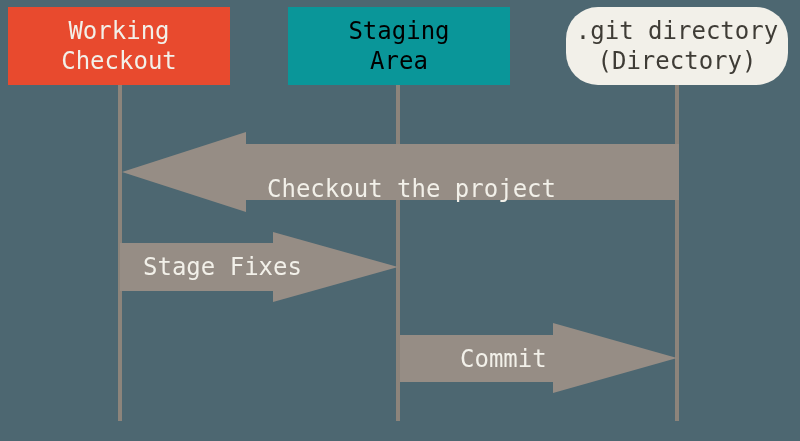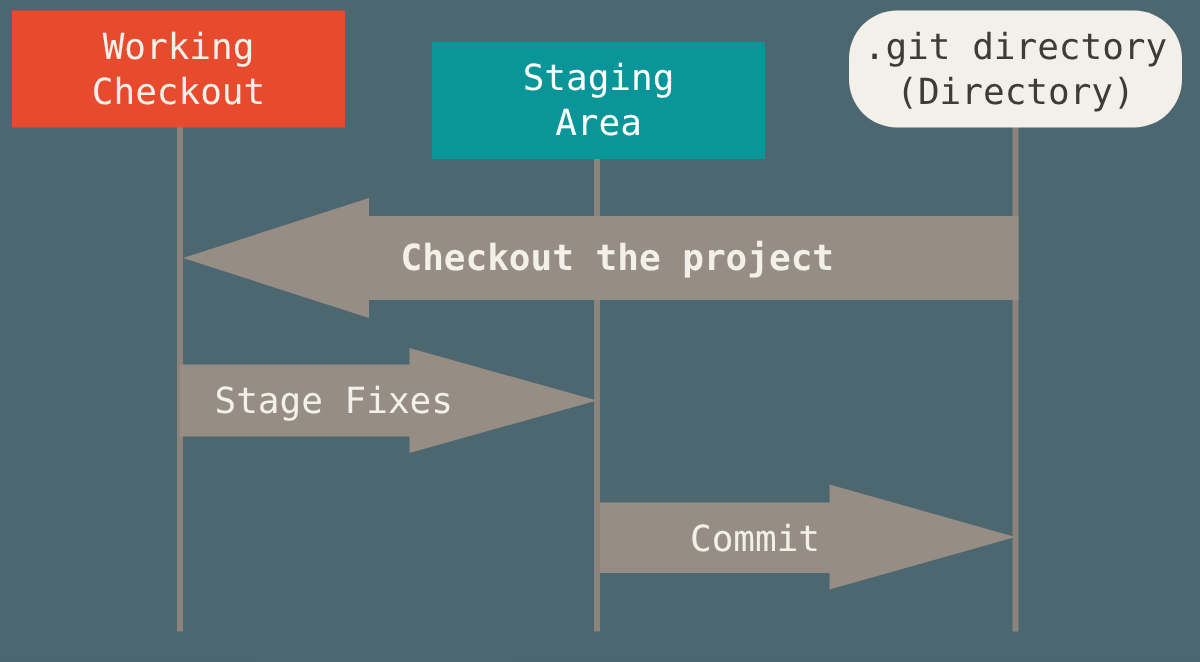--- a/index.html
+++ b/index.html
@@ -31,31 +31,31 @@
     display: flex;
     flex-direction: column;
     align-items: center;
     justify-content: center;
     text-align: center;
     font-size: 24px;
     line-height: 1.25;
     letter-spacing: 0px;
   }
   .box-working   { left: 8px;   background: #E84A2E; color: #F2F0E9; }
-  .box-staging   { left: 288px; background: #0A9699; color: #ffffff; margin-top: 21px; }
+  .box-staging   { left: 288px; background: #0A9699; color: #000000; }
   .box-git       { left: 566px; background: #F2F0E9; color: #3F3C36; border-radius: 32px; }
   .arrow-label {
     position: absolute;
     display: flex;
     align-items: center;
     white-space: nowrap;
     font-size: 24px;
     color: #F2F0E9;
   }
-  .label-checkout { left: 267px; top: 144px; height: 56px; font-weight: bold; }
+  .label-checkout { left: 267px; top: 161px; height: 56px; }
   .label-stage    { left: 143px; top: 243px; height: 48px; }
   .label-commit   { left: 460px; top: 335px; height: 47px; }
 </style>
 </head>
 <body>
 
 <div class="stage">
 
   <svg class="layer-svg" viewBox="0 0 800 441">
 

